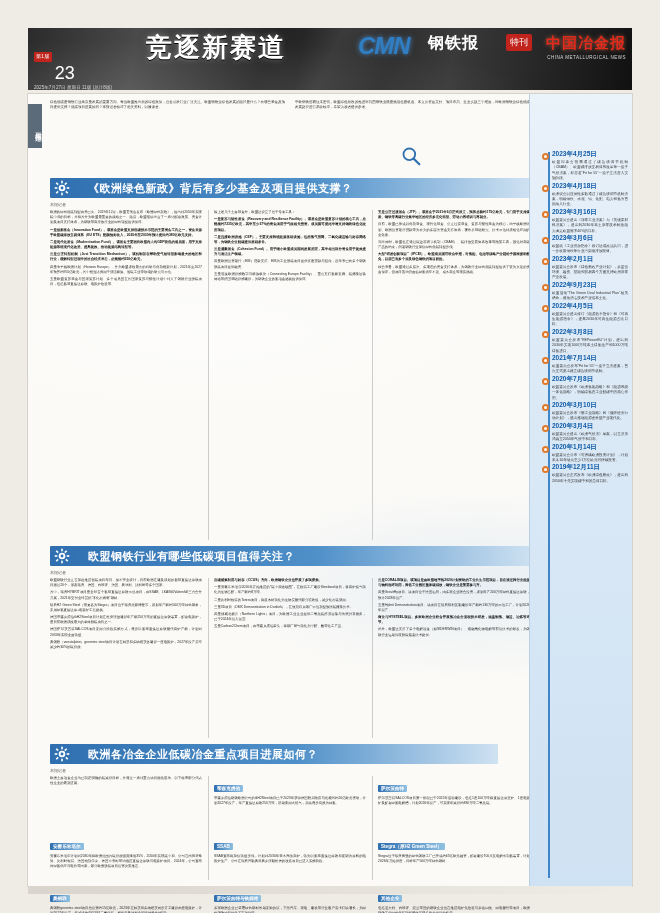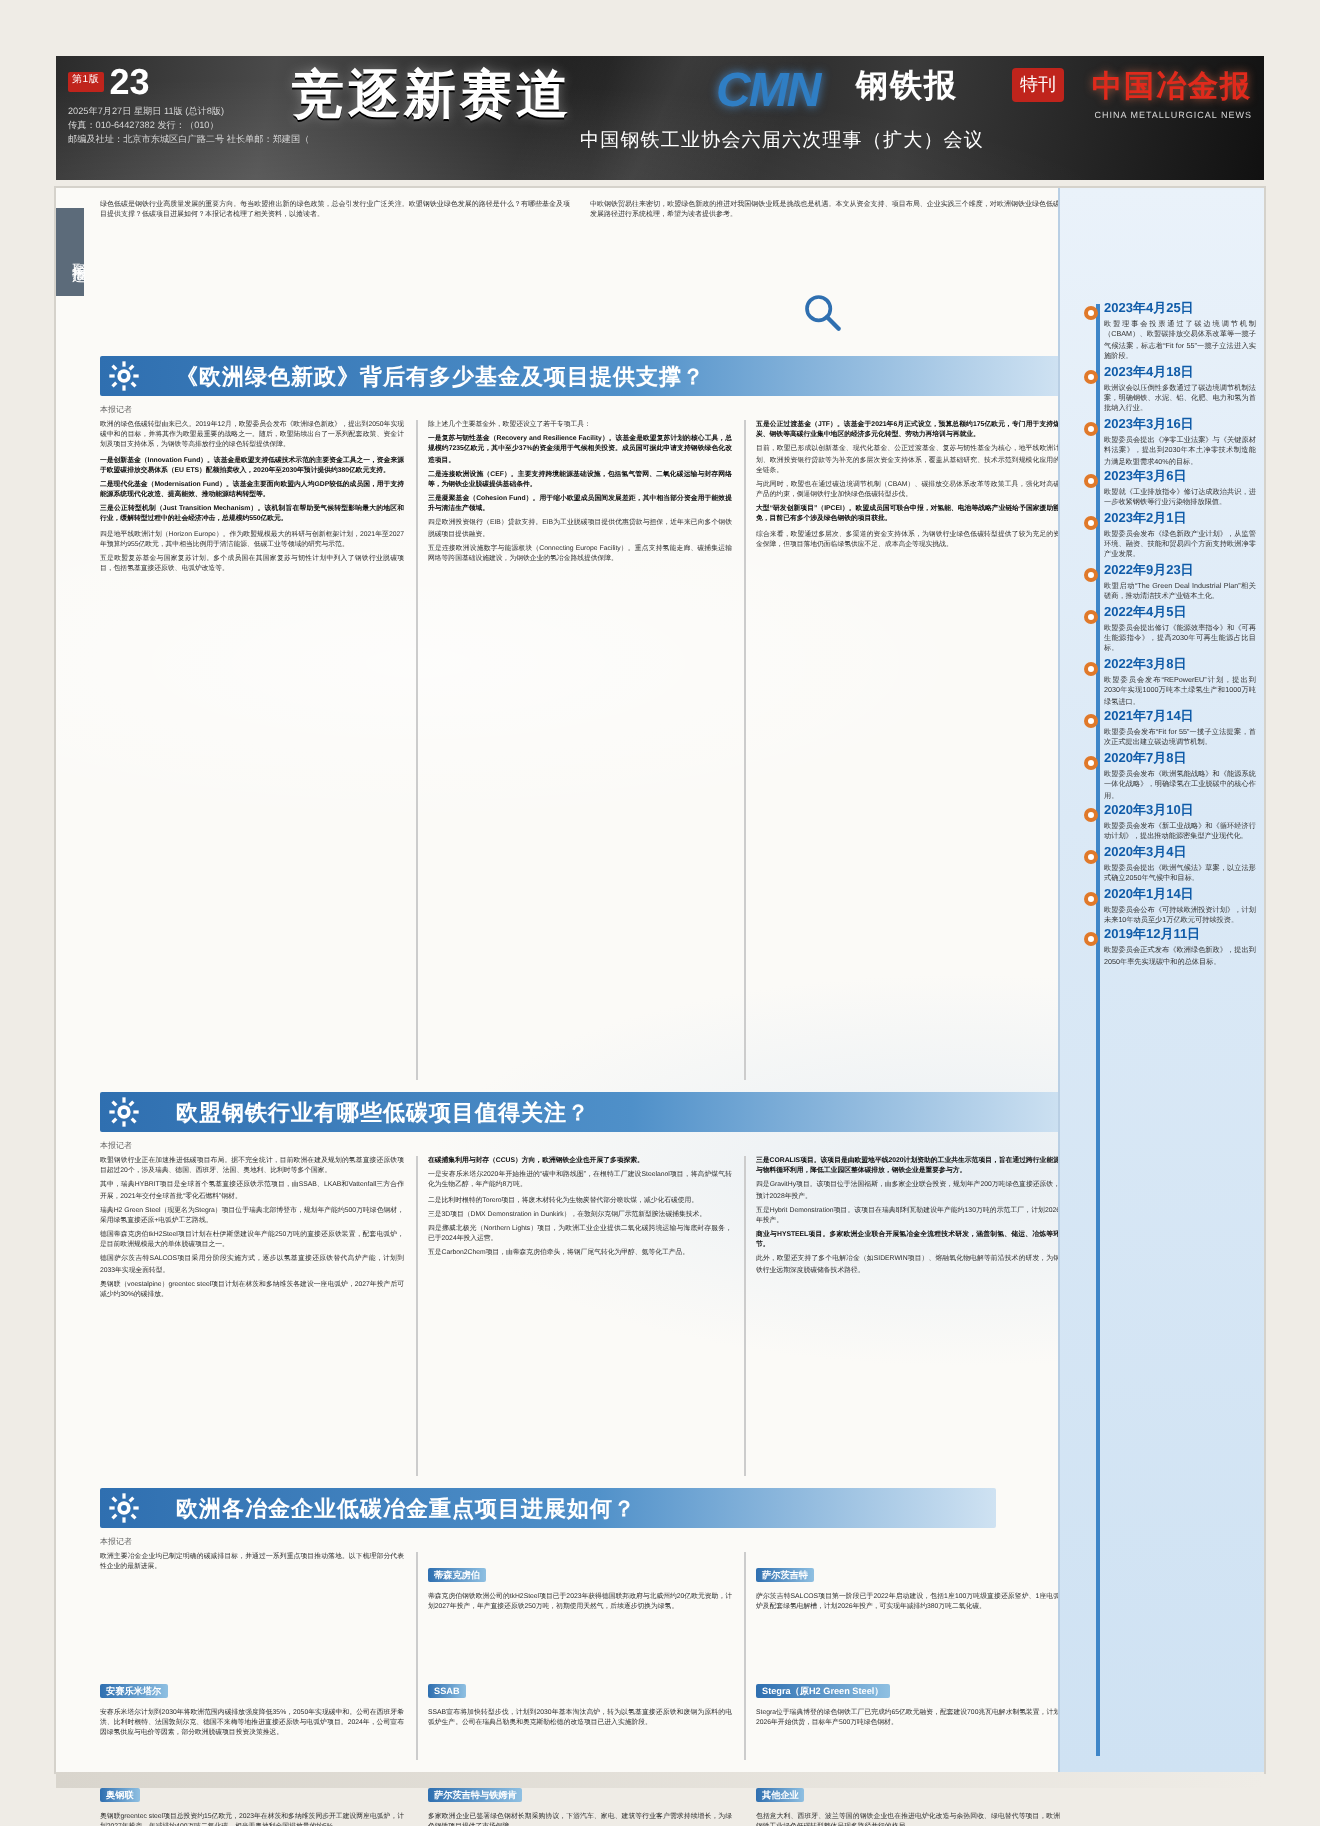--- a/index.html
+++ b/index.html
@@ -19,21 +19,21 @@
     background:
       linear-gradient(115deg,rgba(255,255,255,0) 40%,rgba(255,255,255,.10) 50%,rgba(255,255,255,0) 60%),
       radial-gradient(ellipse at 20% 120%, rgba(255,255,255,.12), rgba(255,255,255,0) 60%);
     pointer-events:none;
   }
   .mh-left{position:absolute;left:6px;top:4px;width:120px;color:#d8d8d8;font-size:4.6px;line-height:1.55;}
   .mh-pageno{display:flex;align-items:center;gap:3px;margin-bottom:2px;}
   .mh-badge{
     background:#c0241c;color:#fff;font-size:5px;padding:1px 2px;border-radius:1px;letter-spacing:.3px;
   }
-  .mh-num{color:#fff;font-size:18px;font-weight:bold;line-height:1;}
+  .mh-num{color:#fff;font-size:18px;font-weight:normal;line-height:1;margin-top:32px;}
   .mh-left .mh-line{white-space:nowrap;}
   .mh-title{
     position:absolute;left:118px;top:2px;color:#fff;font-size:26px;font-weight:bold;letter-spacing:2px;
     font-family:"DejaVu Serif","Liberation Serif",serif;
     text-shadow:0 1px 0 #000,0 0 6px rgba(255,255,255,.35);
   }
   .mh-cmn{
     position:absolute;left:330px;top:4px;color:#2f7ec4;font-size:24px;font-weight:bold;font-style:italic;
     letter-spacing:-1px;text-shadow:0 0 5px rgba(80,170,255,.7);
   }
@@ -152,21 +152,20 @@
       </div>
       <div class="mh-line">2025年7月27日 星期日 11版 (总计8版)</div>
       <div class="mh-line">传真：010-64427382 发行：（010）</div>
       <div class="mh-line">邮编及社址：北京市东城区白广路二号 社长单邮：郑建国（</div>
     </div>
 
     <div class="mh-title">竞逐新赛道</div>
     <div class="mh-cmn">CMN</div>
     <div class="mh-cn">钢铁报</div>
     <div class="mh-special">特刊</div>
-    <div class="mh-sub">中国钢铁工业协会六届六次理事（扩大）会议</div>
 
     <div class="mh-brand">
       <div class="mh-brand-cn">中国冶金报</div>
       <div class="mh-brand-en">CHINA METALLURGICAL NEWS</div>
     </div>
   </div>
 
   <div class="sheet">
     <div class="bg-swoosh"></div>
 

